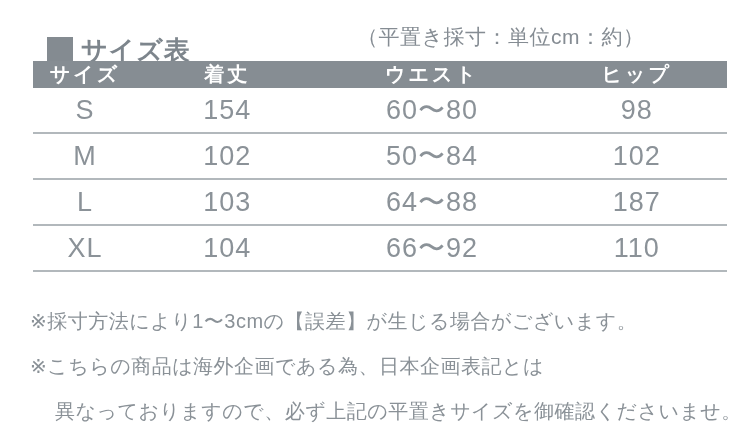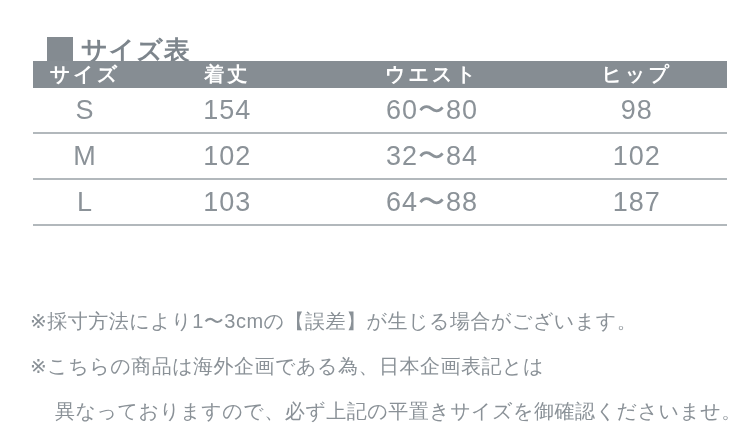--- a/index.html
+++ b/index.html
@@ -93,20 +93,21 @@
 </style>
 </head>
 <body>
 
 <div class="page">
 
   <h1 class="title">
     <span class="bullet"></span>
     <span>サイズ表</span>
   </h1>
+  <span class="subtitle">（平置き採寸：単位cm：約）</span>
 
   <table class="size-table">
     <colgroup>
       <col style="width:15%">
       <col style="width:26%">
       <col style="width:33%">
       <col style="width:26%">
     </colgroup>
     <thead>
       <tr>
@@ -119,28 +120,34 @@
     <tbody>
       <tr>
         <td>S</td>
         <td>154</td>
         <td>60〜80</td>
         <td>98</td>
       </tr>
       <tr>
         <td>M</td>
         <td>102</td>
-        <td>32〜84</td>
+        <td>50〜84</td>
         <td>102</td>
       </tr>
       <tr>
         <td>L</td>
         <td>103</td>
         <td>64〜88</td>
         <td>187</td>
+      </tr>
+      <tr>
+        <td>XL</td>
+        <td>104</td>
+        <td>66〜92</td>
+        <td>110</td>
       </tr>
     </tbody>
   </table>
 
   <div class="notes">
     <p class="note-line">※採寸方法により1〜3cmの【誤差】が生じる場合がございます。</p>
     <p class="note-line">※こちらの商品は海外企画である為、日本企画表記とは</p>
     <p class="note-line indent">異なっておりますので、必ず上記の平置きサイズを御確認くださいませ。</p>
   </div>
 

